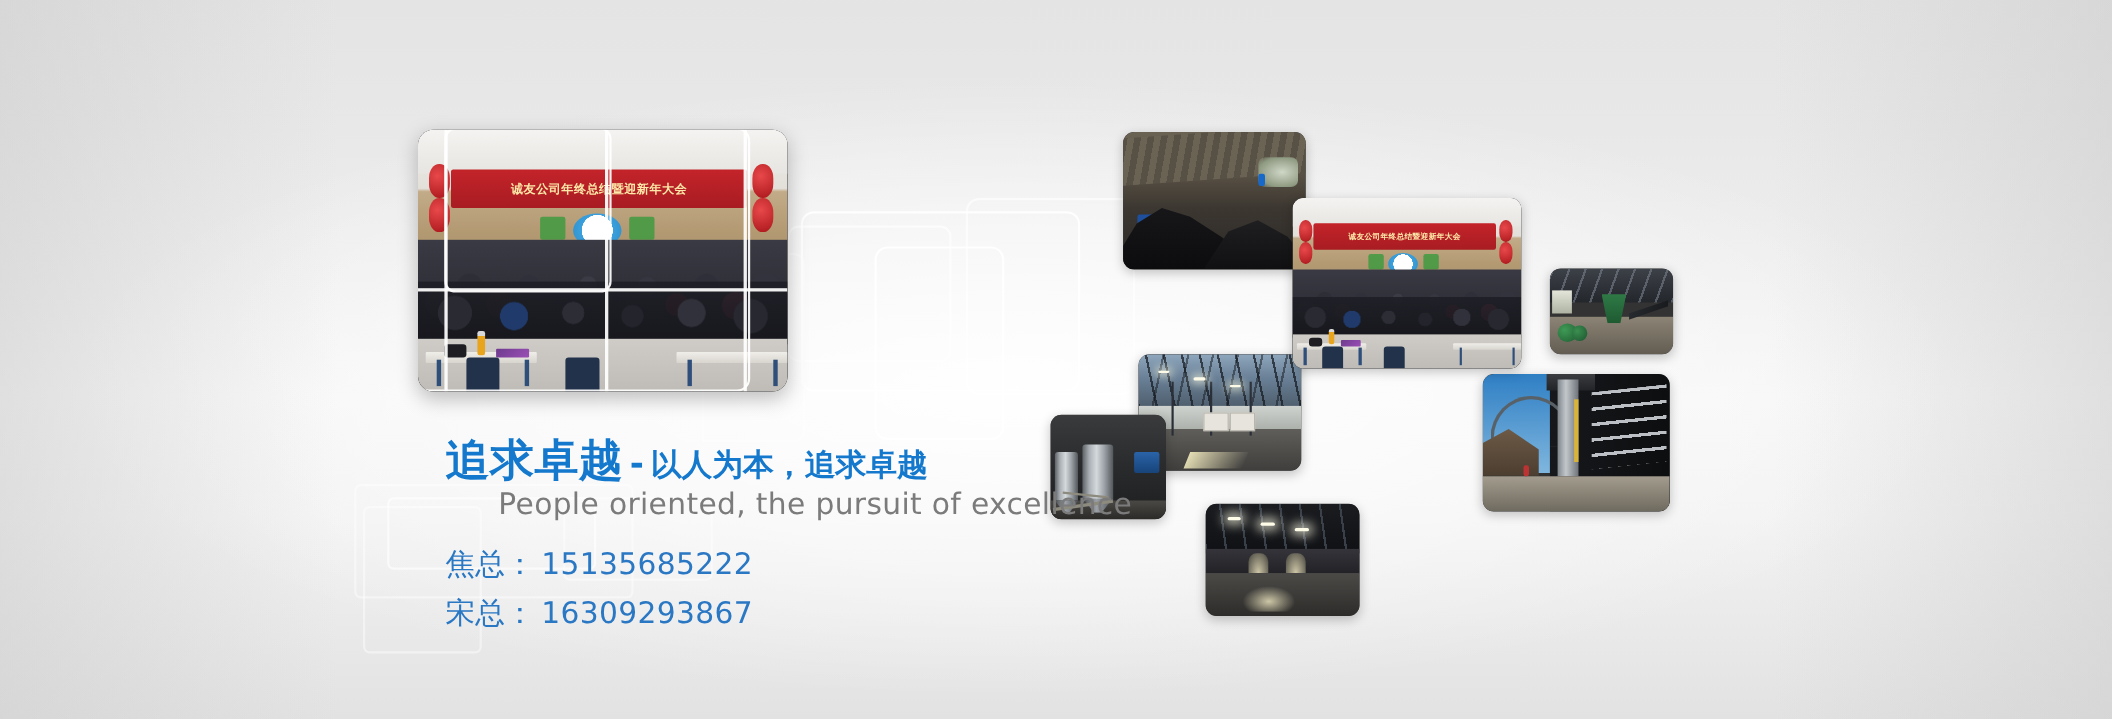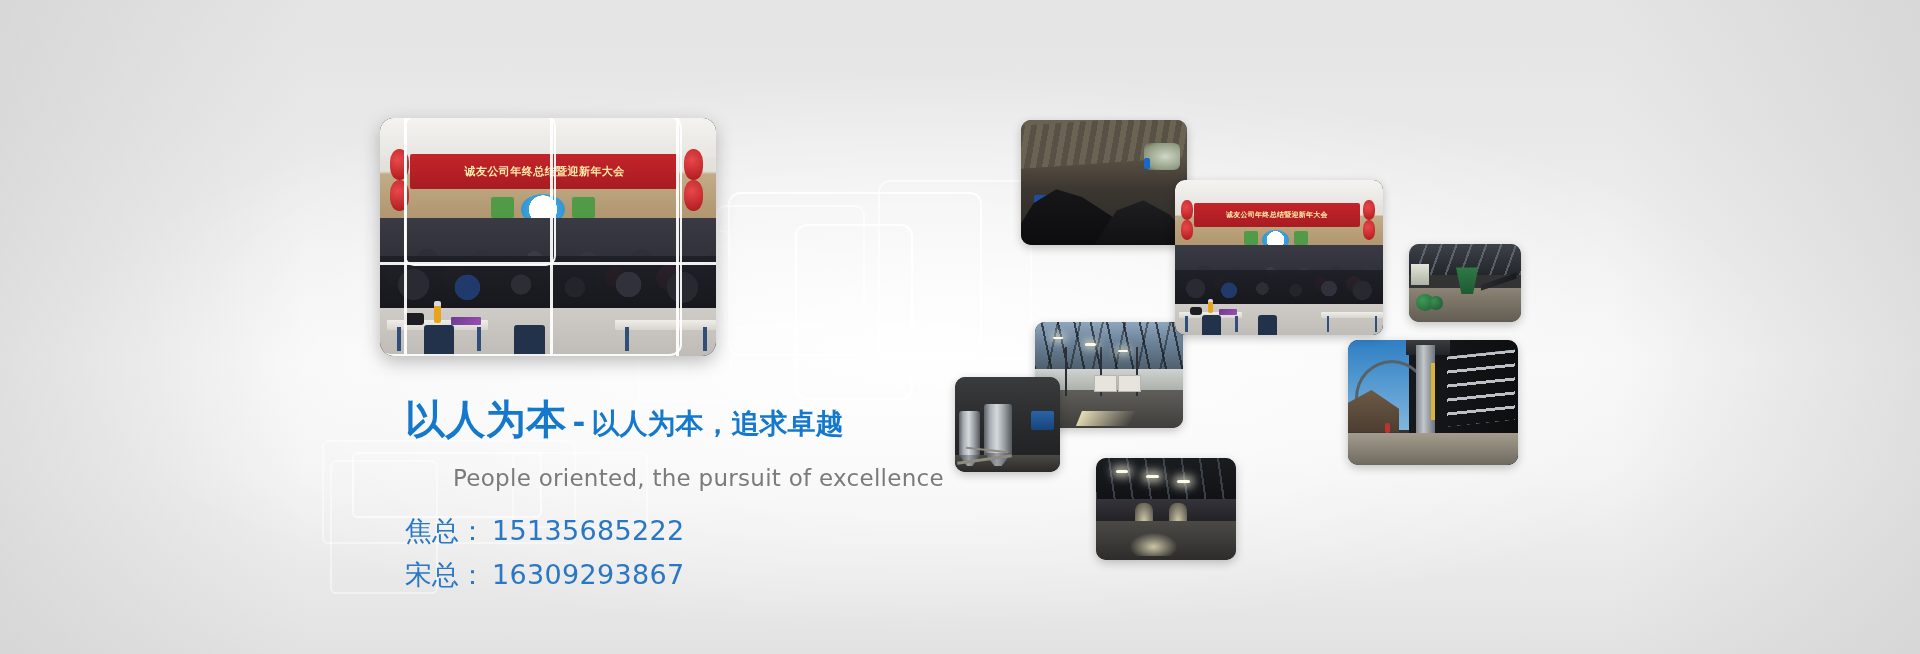--- a/index.html
+++ b/index.html
@@ -418,22 +418,22 @@
     line-height: 1.18;
     white-space: nowrap;
     color: #1478cc;
     font-family: "DejaVu Sans", "Liberation Sans", sans-serif;
   }
   .headline .brand { font-size: 40px; letter-spacing: 0.01em; }
   .headline .sep   { font-size: 31px; padding: 0 6px; font-weight: 700; }
   .headline .slogan{ font-size: 28px; }
 
   .subline {
-    margin: 22px 0 0 48px;
-    font-size: 23px;
+    margin: 0 0 0 48px;
+    font-size: 27px;
     color: #7b7b7b;
     letter-spacing: 0.012em;
     white-space: nowrap;
     font-family: "DejaVu Sans", "Liberation Sans", sans-serif;
   }
 
   .contacts { margin-top: 18px; }
   .contact-row {
     font-size: 27px;
     color: #2a77c4;
@@ -631,21 +631,21 @@
         <div class="door" style="left:52%;"></div>
         <div class="floor"></div>
         <div class="glow"></div>
       </div>
     </div>
   </div>
 
   <div id="text-block">
 
     <h1 class="headline">
-      <span class="brand">以人为本</span><span class="sep">-</span><span class="slogan">以人为本，追求卓越</span>
+      <span class="brand">追求卓越</span><span class="sep">-</span><span class="slogan">以人为本，追求卓越</span>
     </h1>
 
     <div class="subline">People oriented, the pursuit of excellence</div>
 
     <div class="contacts">
       <div class="contact-row">
         <span class="clabel">焦总：</span><span class="cnum">15135685222</span>
       </div>
       <div class="contact-row">
         <span class="clabel">宋总：</span><span class="cnum">16309293867</span>

